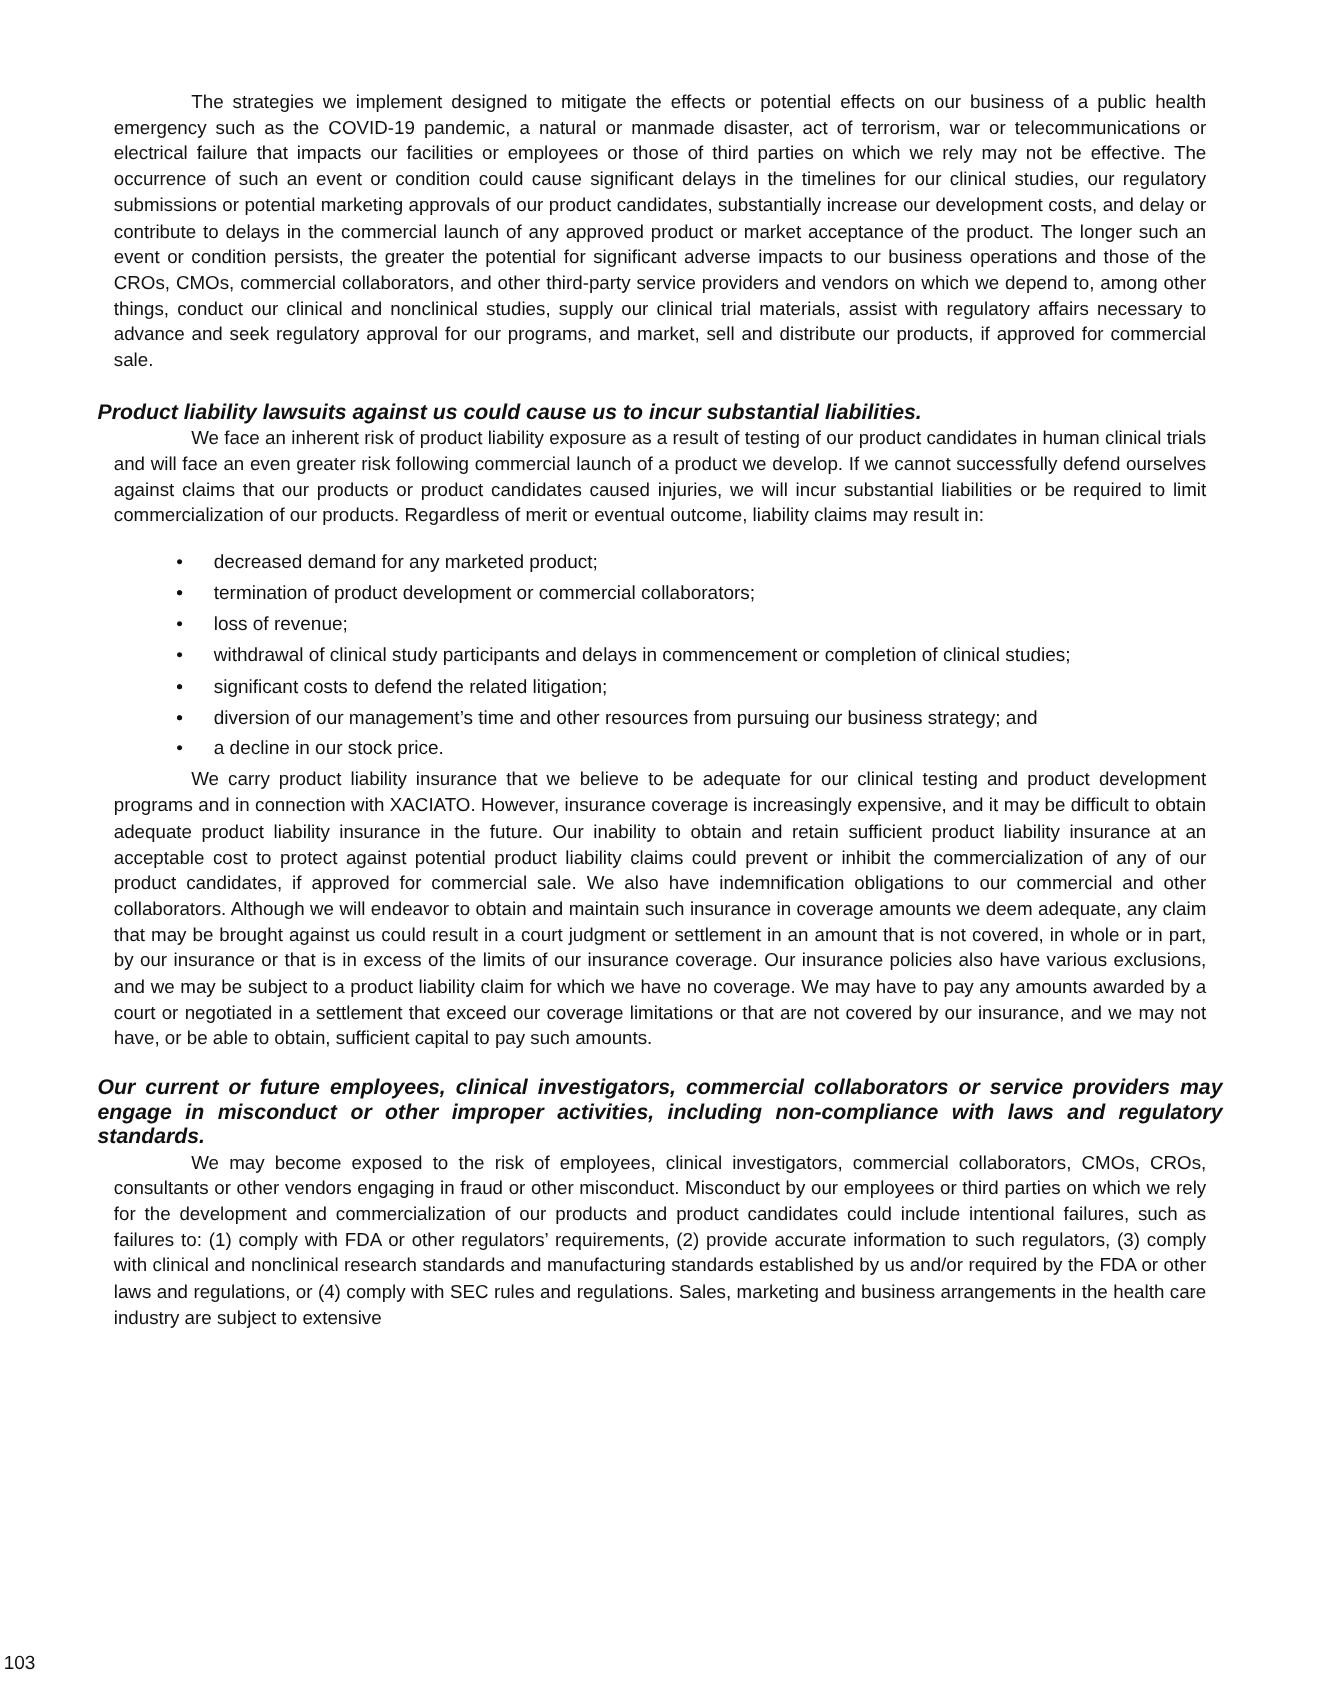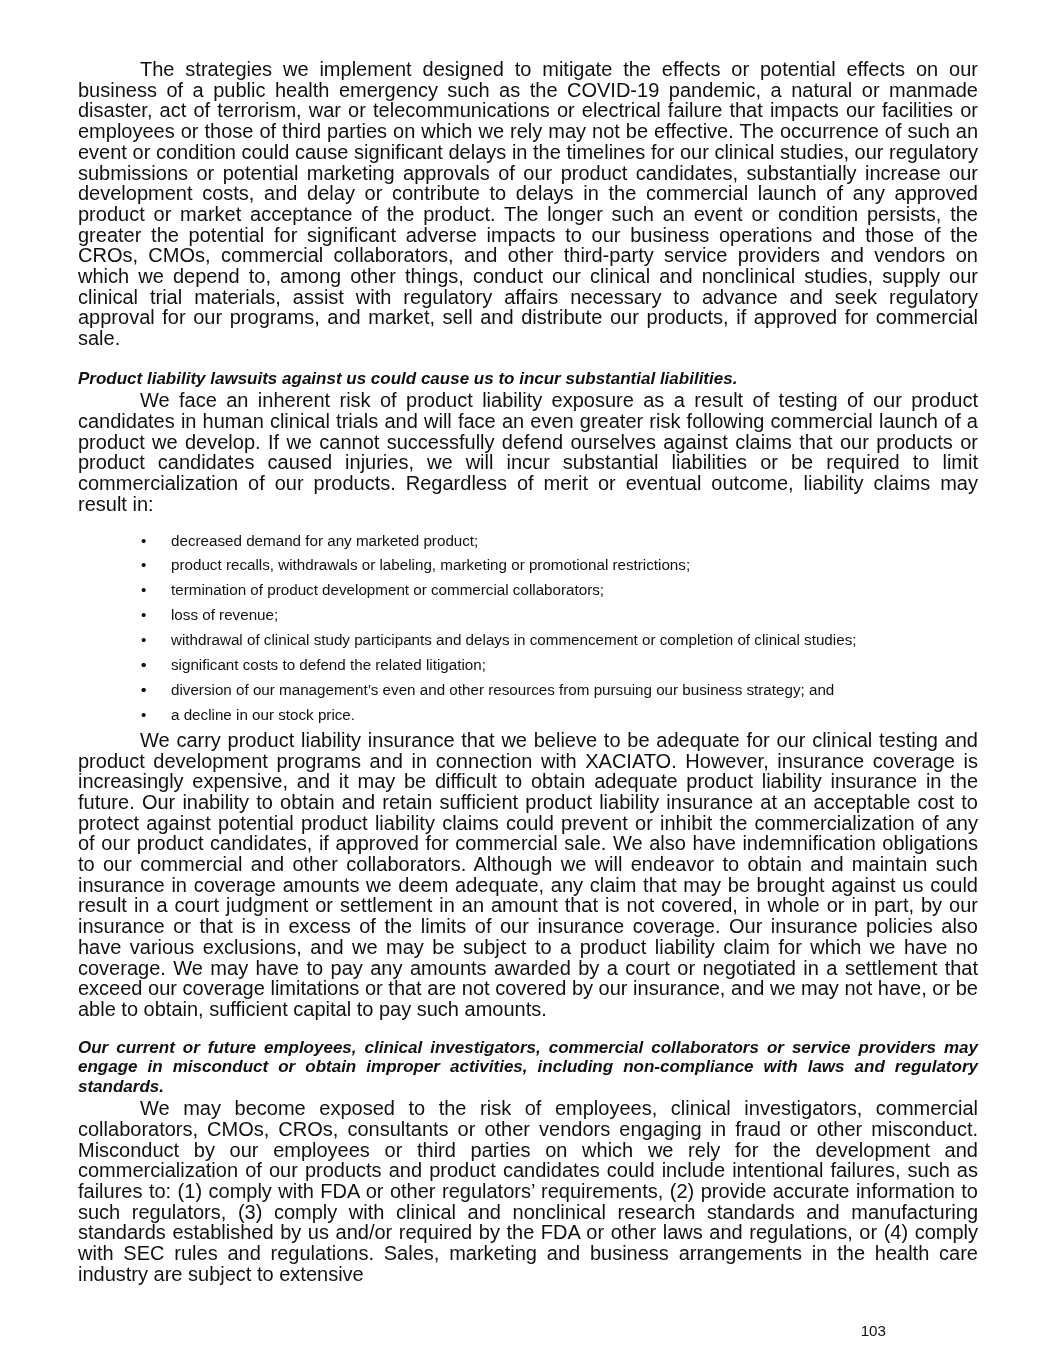--- a/index.html
+++ b/index.html
@@ -1,50 +1,50 @@
 <!DOCTYPE html>
 <html><head>
 <meta charset="utf-8">
 <style>
   html, body { margin: 0; padding: 0; background: #ffffff; }
   body {
     width: 1055px; height: 1365px; position: relative; overflow: hidden;
     font-family: "Liberation Sans", sans-serif; color: #111111;
   }
   .page { position: absolute; left: 78px; top: 59px; width: 900px; }
-  p { margin: 0; font-size: 20px; line-height: 20.7px; text-align: justify; }
+  p { margin: 13px; font-size: 15px; line-height: 20.7px; text-align: justify; }
   .indent { text-indent: 62px; }
   .gap { margin-top: 16px; }
   .heading { font-weight: bold; font-style: italic; font-size: 17px; line-height: 19.5px; text-align: justify; margin: 0; }
   ul.bullets { list-style: none; margin: 14px 0 0 0; padding: 0; }
   ul.bullets li { position: relative; padding-left: 93px; font-size: 15.2px; line-height: 24.9px; }
   ul.bullets li .dot { position: absolute; left: 63px; top: 0; }
-  .page-number { position: absolute; left: 16px; width: 870px; top: 1322px; text-align: right; font-size: 15.2px; }
+  .page-number { position: absolute; left: 3px; width: 870px; top: 1322px; text-align: left; font-size: 15.2px; }
 </style>
 </head>
 <body>
 
 <div class="page">
   <p class="indent">The strategies we implement designed to mitigate the effects or potential effects on our business of a public health emergency such as the COVID-19 pandemic, a natural or manmade disaster, act of terrorism, war or telecommunications or electrical failure that impacts our facilities or employees or those of third parties on which we rely may not be effective. The occurrence of such an event or condition could cause significant delays in the timelines for our clinical studies, our regulatory submissions or potential marketing approvals of our product candidates, substantially increase our development costs, and delay or contribute to delays in the commercial launch of any approved product or market acceptance of the product. The longer such an event or condition persists, the greater the potential for significant adverse impacts to our business operations and those of the CROs, CMOs, commercial collaborators, and other third-party service providers and vendors on which we depend to, among other things, conduct our clinical and nonclinical studies, supply our clinical trial materials, assist with regulatory affairs necessary to advance and seek regulatory approval for our programs, and market, sell and distribute our products, if approved for commercial sale.</p>
 
   <h3 class="heading gap" style="margin-top:20px">Product liability lawsuits against us could cause us to incur substantial liabilities.</h3>
   <p class="indent" style="margin-top:2px">We face an inherent risk of product liability exposure as a result of testing of our product candidates in human clinical trials and will face an even greater risk following commercial launch of a product we develop. If we cannot successfully defend ourselves against claims that our products or product candidates caused injuries, we will incur substantial liabilities or be required to limit commercialization of our products. Regardless of merit or eventual outcome, liability claims may result in:</p>
 
   <ul class="bullets">
     <li><span class="dot">•</span><span>decreased demand for any marketed product;</span></li>
-    <li><span class="dot">•</span><span>product recalls, withdrawals or labeling, marketing or promotional restrictions;</span></li>
+    <li><span class="dot">•</span></li>
     <li><span class="dot">•</span><span>termination of product development or commercial collaborators;</span></li>
     <li><span class="dot">•</span><span>loss of revenue;</span></li>
     <li><span class="dot">•</span><span>withdrawal of clinical study participants and delays in commencement or completion of clinical studies;</span></li>
     <li><span class="dot">•</span></li>
     <li><span class="dot">•</span><span>significant costs to defend the related litigation;</span></li>
     <li><span class="dot">•</span></li>
-    <li><span class="dot">•</span><span>diversion of our management’s even and other resources from pursuing our business strategy; and</span></li>
+    <li><span class="dot">•</span><span>diversion of our management’s time and other resources from pursuing our business strategy; and</span></li>
     <li><span class="dot">•</span><span>a decline in our stock price.</span></li>
   </ul>
 
   <p class="indent" style="margin-top:2px">We carry product liability insurance that we believe to be adequate for our clinical testing and product development programs and in connection with XACIATO. However, insurance coverage is increasingly expensive, and it may be difficult to obtain adequate product liability insurance in the future. Our inability to obtain and retain sufficient product liability insurance at an acceptable cost to protect against potential product liability claims could prevent or inhibit the commercialization of any of our product candidates, if approved for commercial sale. We also have indemnification obligations to our commercial and other collaborators. Although we will endeavor to obtain and maintain such insurance in coverage amounts we deem adequate, any claim that may be brought against us could result in a court judgment or settlement in an amount that is not covered, in whole or in part, by our insurance or that is in excess of the limits of our insurance coverage. Our insurance policies also have various exclusions, and we may be subject to a product liability claim for which we have no coverage. We may have to pay any amounts awarded by a court or negotiated in a settlement that exceed our coverage limitations or that are not covered by our insurance, and we may not have, or be able to obtain, sufficient capital to pay such amounts.</p>
 
-  <h3 class="heading gap" style="margin-top:18px">Our current or future employees, clinical investigators, commercial collaborators or service providers may engage in misconduct or obtain improper activities, including non-compliance with laws and regulatory standards.</h3>
+  <h3 class="heading gap" style="margin-top:18px">Our current or future employees, clinical investigators, commercial collaborators or service providers may engage in misconduct or other improper activities, including non-compliance with laws and regulatory standards.</h3>
   <p class="indent" style="margin-top:2px">We may become exposed to the risk of employees, clinical investigators, commercial collaborators, CMOs, CROs, consultants or other vendors engaging in fraud or other misconduct. Misconduct by our employees or third parties on which we rely for the development and commercialization of our products and product candidates could include intentional failures, such as failures to: (1) comply with FDA or other regulators’ requirements, (2) provide accurate information to such regulators, (3) comply with clinical and nonclinical research standards and manufacturing standards established by us and/or required by the FDA or other laws and regulations, or (4) comply with SEC rules and regulations. Sales, marketing and business arrangements in the health care industry are subject to extensive</p>
 </div>
 
 <div class="page-number">103</div>
 
 </body></html>

